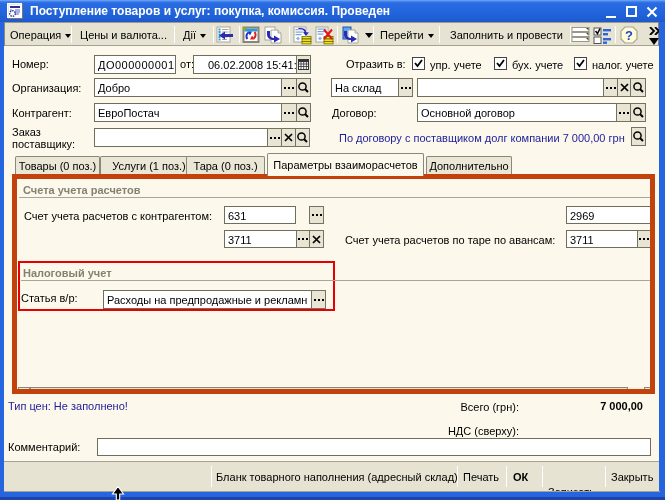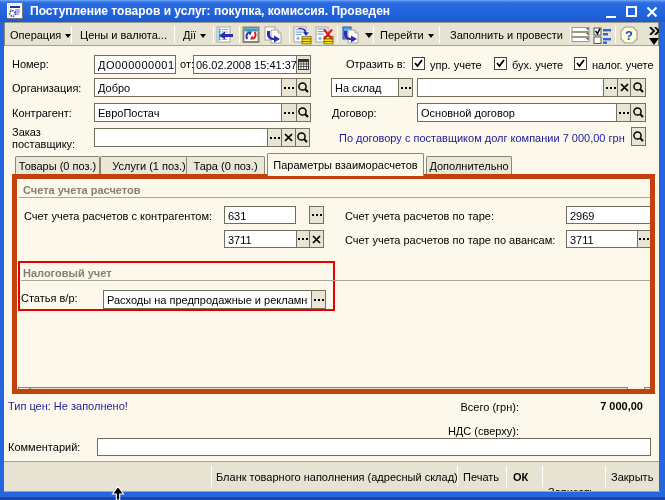--- a/index.html
+++ b/index.html
@@ -157,21 +157,21 @@
 <svg class="ab" style="left:649px;top:27px" width="11" height="8" viewBox="0 0 11 8">
     <path d="M1 0 L5 4 L1 8 M6 0 L10 4 L6 8" stroke="#000" stroke-width="1.8" fill="none"></path>
   </svg>
 <svg class="ab" style="left:649px;top:38px" width="10" height="7" viewBox="0 0 10 7">
     <path d="M0 0 L10 0 L5 7 Z" fill="#000"></path>
   </svg>
 
 <div class="lb" style="left:12px;top:58px">Номер:</div>
 <div class="fld" style="left:94px;top:55px;width:82px;letter-spacing:.5px">ДО000000001</div>
 <div class="lb" style="left:180px;top:58px">от:</div>
-<div class="fld" style="left:193px;top:55px;width:118px;padding-right:14px;padding-left:2px;letter-spacing:0">06.02.2008 15:41:37<div style="position:absolute;right:0;top:0;width:14px;height:17px;background:#E9E5D5;border-left:1px solid #75735F;text-align:center;line-height:15px"><svg width="11" height="11" viewBox="0 0 11 11" style="margin-top:3px">
+<div class="fld" style="left:193px;top:55px;width:118px;padding-right:14px;padding-left:14px;letter-spacing:0">06.02.2008 15:41:37<div style="position:absolute;right:0;top:0;width:14px;height:17px;background:#E9E5D5;border-left:1px solid #75735F;text-align:center;line-height:15px"><svg width="11" height="11" viewBox="0 0 11 11" style="margin-top:3px">
         <rect x="0.5" y="0.5" width="10" height="10" fill="#fff" stroke="#333"></rect>
         <rect x="0.5" y="0.5" width="10" height="2.6" fill="#333"></rect>
         <path d="M0 5 H11 M0 7.5 H11 M3 3 V11 M5.7 3 V11 M8.4 3 V11" stroke="#333" stroke-width=".8"></path>
       </svg></div></div>
 <div class="lb" style="left:12px;top:82px">Организация:</div>
 <div class="fld" style="left:94px;top:78px;width:188px">Добро</div>
 <div class="bt dots" style="left:281px;top:78px;width:16px">
     <svg width="10" height="2" viewBox="0 0 10 2" style="display:block;margin:auto">
       <rect width="2" height="2" fill="#000"></rect>
       <rect x="4" width="2" height="2" fill="#000"></rect>
@@ -301,21 +301,20 @@
   <div class="gline" style="left:2px;top:18px;width:637px"></div>
   <div class="lb" style="left:7px;top:31px">Счет учета расчетов с контрагентом:</div>
   <div class="fld" style="left:207px;top:27px;width:72px;height:18px">631</div>
   <div class="bt dots" style="left:292px;top:27px;width:15px;height:18px">
         <svg width="10" height="2" viewBox="0 0 10 2" style="display:block;margin:auto">
           <rect width="2" height="2" fill="#000"></rect>
           <rect x="4" width="2" height="2" fill="#000"></rect>
           <rect x="8" width="2" height="2" fill="#000"></rect>
         </svg>
       </div>
-  <div class="lb" style="left:328px;top:31px">Счет учета расчетов по таре:</div>
   <div class="fld" style="left:549px;top:27px;width:85px;height:18px">2969</div>
   <div class="bt dots" style="left:633px;top:27px;width:15px;height:18px">
         <svg width="10" height="2" viewBox="0 0 10 2" style="display:block;margin:auto">
           <rect width="2" height="2" fill="#000"></rect>
           <rect x="4" width="2" height="2" fill="#000"></rect>
           <rect x="8" width="2" height="2" fill="#000"></rect>
         </svg>
       </div>
   <div class="fld" style="left:207px;top:51px;width:73px;height:18px">3711</div>
   <div class="bt dots" style="left:279px;top:51px;width:14px;height:18px">

